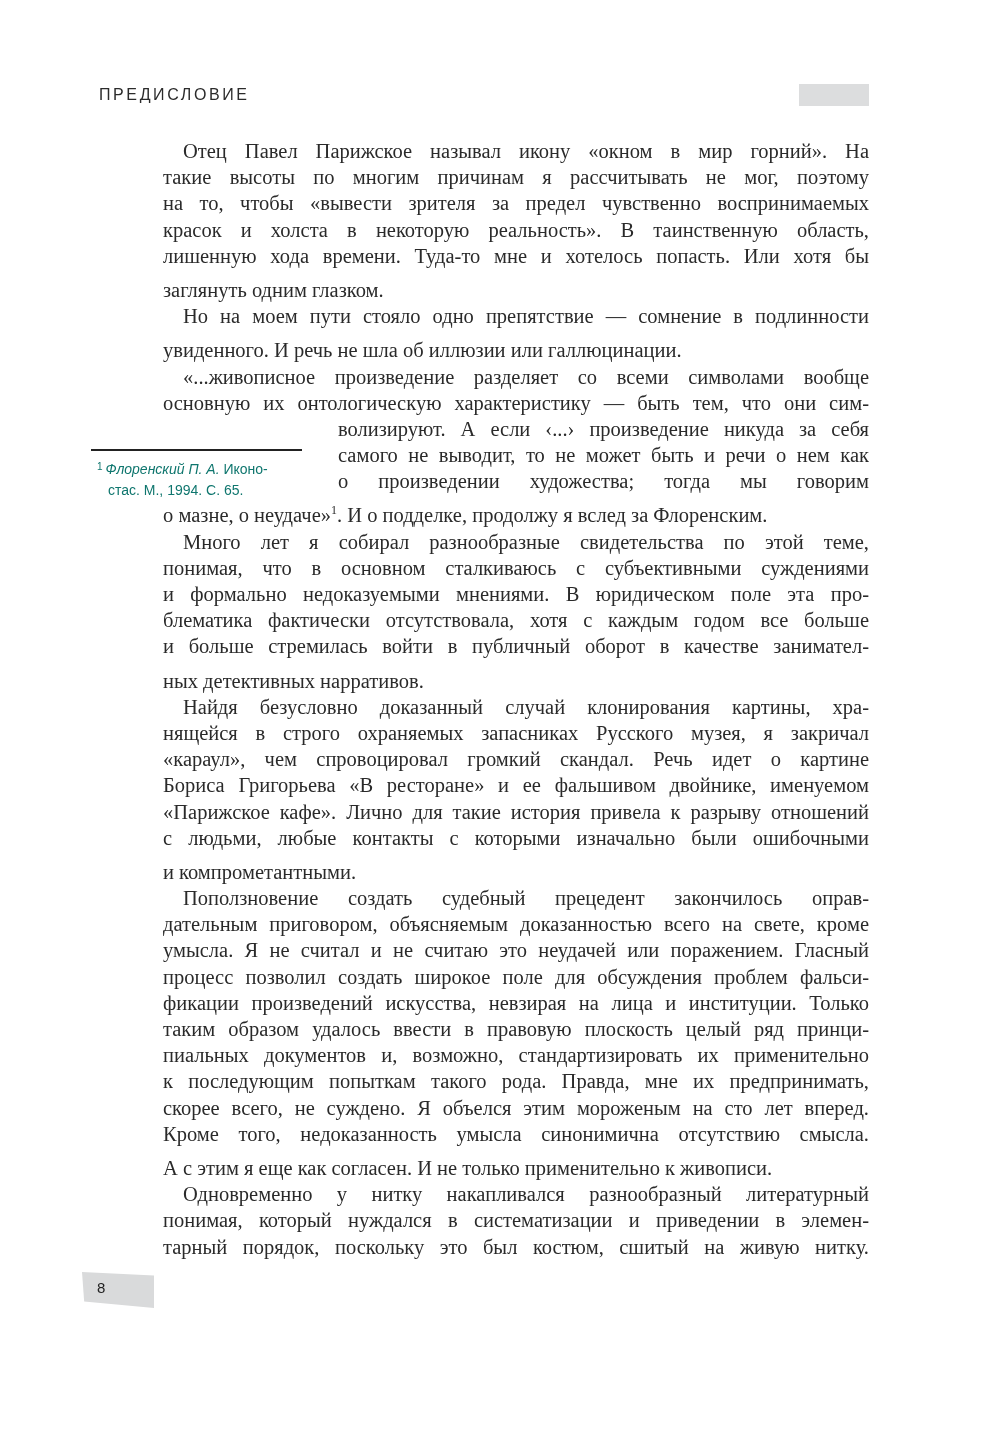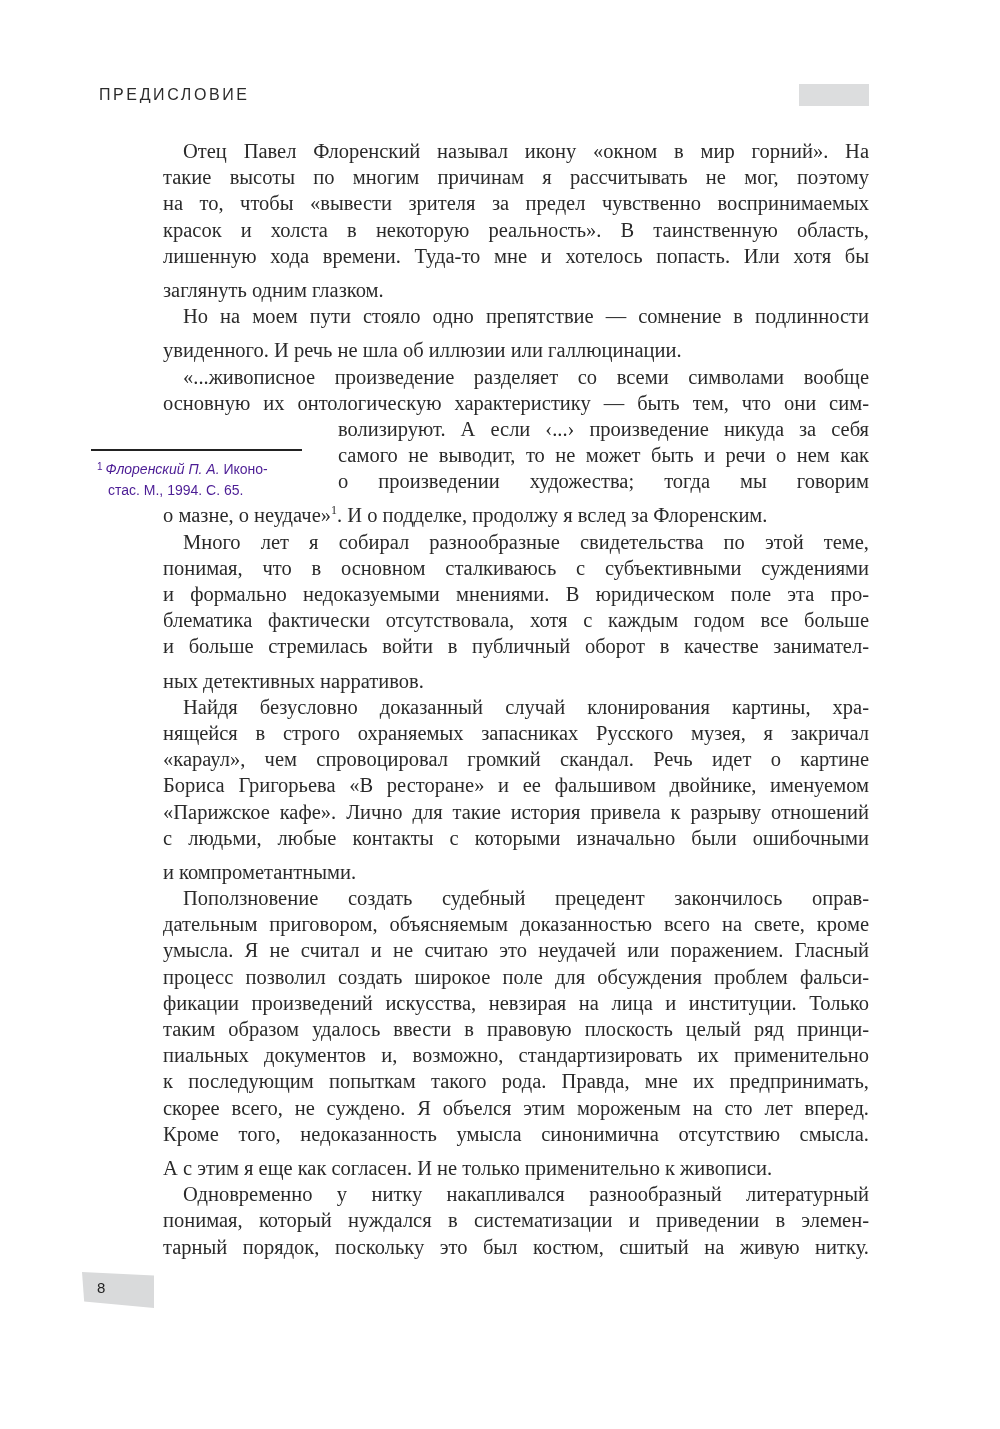--- a/index.html
+++ b/index.html
@@ -23,21 +23,21 @@
     .line.indent { padding-left: 20px; }
     .line.narrow { margin-left: 175px; }
     sup { font-size: 12px; line-height: 0; vertical-align: 8px; }
     .fn-rule {
       position: absolute; left: 91px; top: 449px; width: 211px; height: 0;
       border-top: 2px solid #222;
     }
     .footnote {
       position: absolute; left: 97px; top: 456px; width: 215px;
       font-family: "Liberation Sans", sans-serif;
-      font-size: 14px; line-height: 21px; color: #4c1d95;
+      font-size: 14px; line-height: 21px; color: #0f766e;
     }
     .footnote .fn-num { font-size: 10px; vertical-align: 4px; margin-right: 3px; }
     .footnote .fn-author { font-style: italic; }
     .footnote .fn-cont { display: block; padding-left: 11px; }
     .page-tab {
       position: absolute; left: 82px; top: 1272px; width: 72px; height: 36px;
       background: #d9dadb;
       clip-path: polygon(0 0, 100% 10%, 100% 100%, 3% 82%);
     }
     .page-number {
@@ -45,21 +45,21 @@
       font-family: "Liberation Sans", sans-serif; font-size: 15px; color: #222;
     }
   </style>
 </head>
 <body>
 
 <div class="running-head">ПРЕДИСЛОВИЕ</div>
 <div class="head-tab"></div>
 
 <div class="body-text">
-  <span class="line indent">Отец Павел Флоренский называл икону «окном в мир горний». На</span>
+  <span class="line indent">Отец Павел Парижское называл икону «окном в мир горний». На</span>
   <span class="line">такие высоты по многим причинам я рассчитывать не мог, поэтому</span>
   <span class="line">на то, чтобы «вывести зрителя за предел чувственно воспринимаемых</span>
   <span class="line">красок и холста в некоторую реальность». В таинственную область,</span>
   <span class="line">лишенную хода времени. Туда-то мне и хотелось попасть. Или хотя бы</span>
   <span class="line last">заглянуть одним глазком.</span>
   <span class="line indent">Но на моем пути стояло одно препятствие — сомнение в подлинности</span>
   <span class="line last">увиденного. И речь не шла об иллюзии или галлюцинации.</span>
   <span class="line indent">«...живописное произведение разделяет со всеми символами вообще</span>
   <span class="line">основную их онтологическую характеристику — быть тем, что они сим-</span>
   <span class="line narrow">волизируют. А если ‹...› произведение никуда за себя</span>

